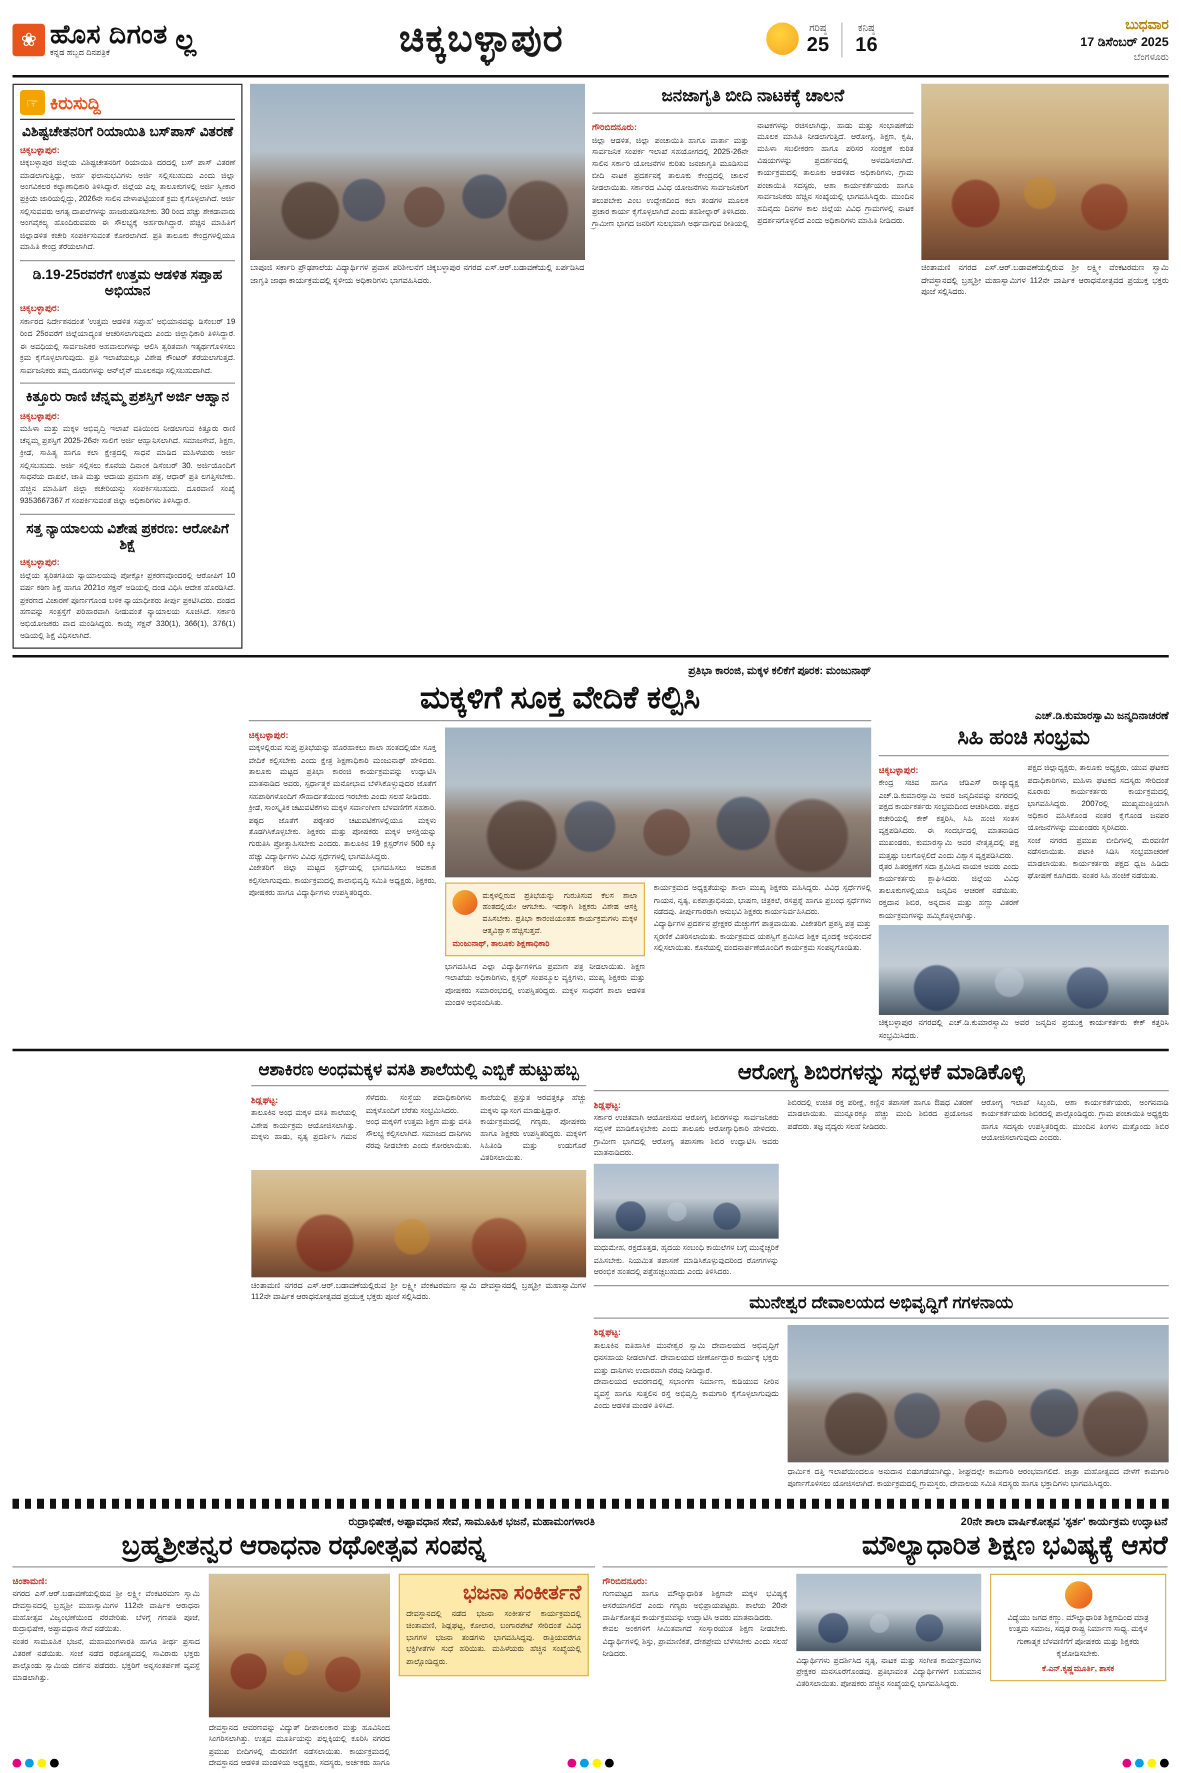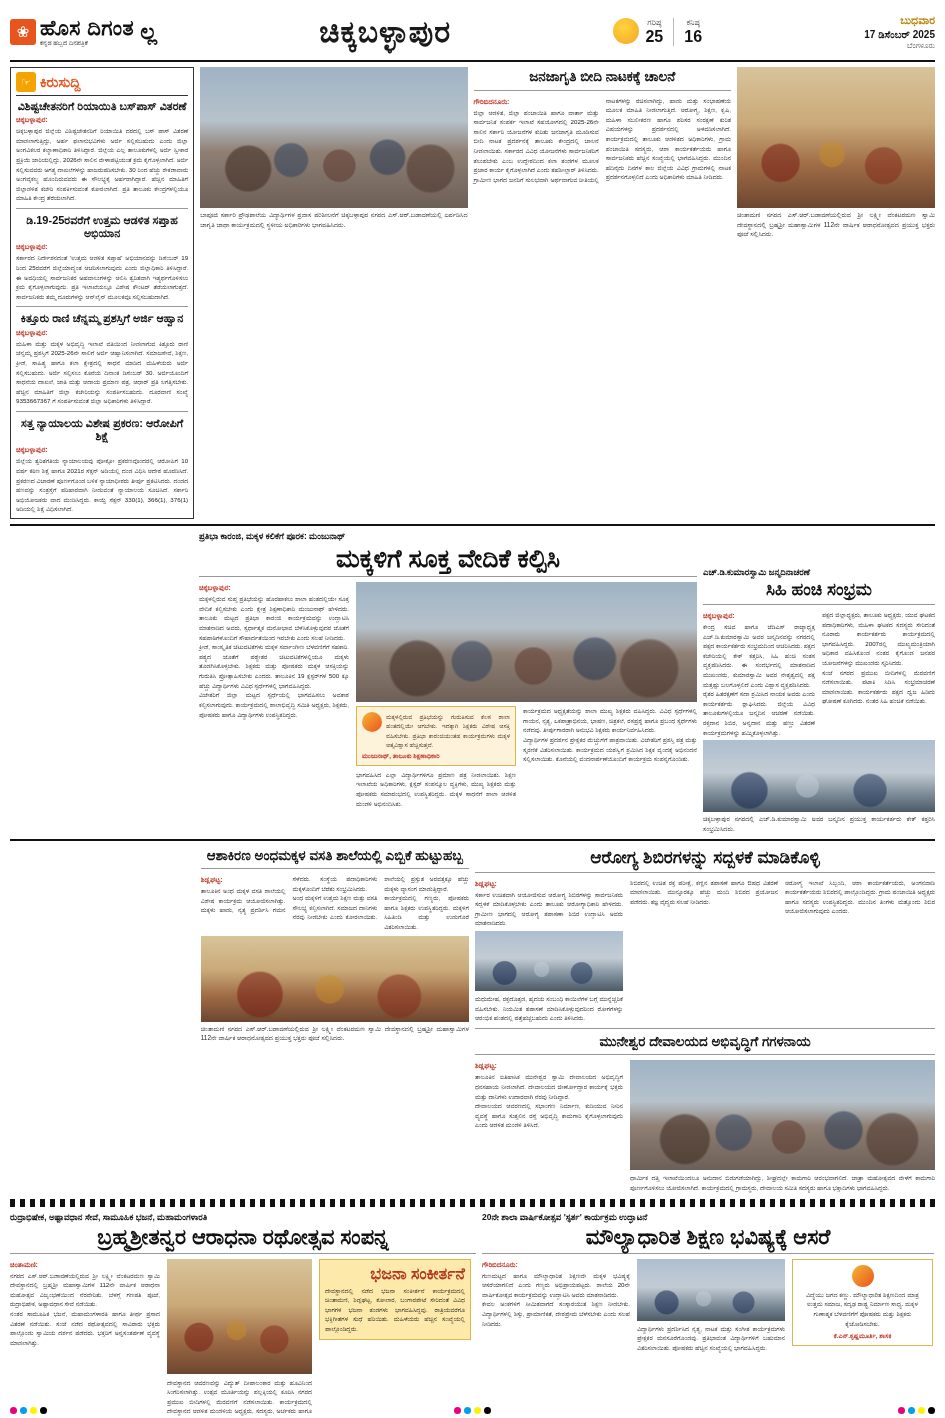--- a/index.html
+++ b/index.html
@@ -34,21 +34,21 @@
   .c3{width:260px;}
   .c4{width:200px;}
 
   .rule{border-top:1px solid #999;margin:5px 0;}
   .rule-thick{border-top:2px solid #111;margin:5px 0;}
 
   h1.head-xl{font-size:25px;line-height:1.05;font-weight:bold;margin:3px 0 5px;letter-spacing:0;}
   h2.head-l{font-size:17px;line-height:1.12;font-weight:bold;margin:2px 0 4px;}
   h3.head-m{font-size:13.5px;line-height:1.15;font-weight:bold;margin:2px 0 3px;}
   h4.head-s{font-size:11px;line-height:1.2;font-weight:bold;margin:2px 0 3px;}
-  .kicker{font-size:8.5px;font-weight:bold;text-align:left;margin-bottom:1px;}
+  .kicker{font-size:8.5px;font-weight:bold;text-align:right;margin-bottom:1px;}
   .center{text-align:center;}
 
   .byline{font-size:7px;font-weight:bold;color:#c0392b;margin:2px 0;}
   .body{font-size:6.2px;line-height:1.55;text-align:justify;color:#222;hyphens:auto;word-break:break-word;}
   .cap{font-size:6.4px;line-height:1.5;text-align:justify;color:#222;margin-top:2px;}
 
   .photo{background:#cfd6dc;position:relative;overflow:hidden;border:0;}
   .photo::after{content:"";position:absolute;inset:0;
     background:
       radial-gradient(circle at 18% 72%,rgba(60,40,30,.55) 0 9%,transparent 10%),
@@ -323,21 +323,21 @@
           <div class="yellowbox">
             <div class="yb-title">ಭಜನಾ ಸಂಕೀರ್ತನೆ</div>
             <div class="body">ದೇವಸ್ಥಾನದಲ್ಲಿ ನಡೆದ ಭಜನಾ ಸಂಕೀರ್ತನೆ ಕಾರ್ಯಕ್ರಮದಲ್ಲಿ ಚಿಂತಾಮಣಿ, ಶಿಡ್ಲಘಟ್ಟ, ಕೋಲಾರ, ಬಂಗಾರಪೇಟೆ ಸೇರಿದಂತೆ ವಿವಿಧ ಭಾಗಗಳ ಭಜನಾ ತಂಡಗಳು ಭಾಗವಹಿಸಿದ್ದವು. ರಾತ್ರಿಯವರೆಗೂ ಭಕ್ತಿಗೀತೆಗಳ ಸುಧೆ ಹರಿಯಿತು. ಮಹಿಳೆಯರು ಹೆಚ್ಚಿನ ಸಂಖ್ಯೆಯಲ್ಲಿ ಪಾಲ್ಗೊಂಡಿದ್ದರು.</div>
           </div>
         </div>
       </div>
     </div>
 
     <div class="col" style="width:452px;">
       <div class="kicker">20ನೇ ಶಾಲಾ ವಾರ್ಷಿಕೋತ್ಸವ 'ಸ್ಫರ್ತ' ಕಾರ್ಯಕ್ರಮ ಉದ್ಘಾಟನೆ</div>
-      <h1 class="head-xl center" style="font-size:21px;">ಮೌಲ್ಯಾಧಾರಿತ ಶಿಕ್ಷಣ ಭವಿಷ್ಯಕ್ಕೆ ಆಸರೆ</h1>
+      <h1 class="head-xl center" style="font-size:21px;text-align:right;">ಮೌಲ್ಯಾಧಾರಿತ ಶಿಕ್ಷಣ ಭವಿಷ್ಯಕ್ಕೆ ಆಸರೆ</h1>
       <div class="rule"></div>
       <div style="display:flex;gap:7px;">
         <div style="width:148px;">
           <div class="byline">ಗೌರಿಬಿದನೂರು:</div>
           <div class="body">ಗುಣಮಟ್ಟದ ಹಾಗೂ ಮೌಲ್ಯಾಧಾರಿತ ಶಿಕ್ಷಣವೇ ಮಕ್ಕಳ ಭವಿಷ್ಯಕ್ಕೆ ಆಸರೆಯಾಗಲಿದೆ ಎಂದು ಗಣ್ಯರು ಅಭಿಪ್ರಾಯಪಟ್ಟರು. ಶಾಲೆಯ 20ನೇ ವಾರ್ಷಿಕೋತ್ಸವ ಕಾರ್ಯಕ್ರಮವನ್ನು ಉದ್ಘಾಟಿಸಿ ಅವರು ಮಾತನಾಡಿದರು.</div>
           <div class="body">ಕೇವಲ ಅಂಕಗಳಿಗೆ ಸೀಮಿತವಾಗದೆ ಸಂಸ್ಕಾರಯುತ ಶಿಕ್ಷಣ ನೀಡಬೇಕು. ವಿದ್ಯಾರ್ಥಿಗಳಲ್ಲಿ ಶಿಸ್ತು, ಪ್ರಾಮಾಣಿಕತೆ, ದೇಶಪ್ರೇಮ ಬೆಳೆಸಬೇಕು ಎಂದು ಸಲಹೆ ನೀಡಿದರು.</div>
         </div>
         <div style="width:148px;">
           <div class="photo blue" style="height:62px;"></div>
           <div class="body" style="margin-top:3px;">ವಿದ್ಯಾರ್ಥಿಗಳು ಪ್ರದರ್ಶಿಸಿದ ನೃತ್ಯ, ನಾಟಕ ಮತ್ತು ಸಂಗೀತ ಕಾರ್ಯಕ್ರಮಗಳು ಪ್ರೇಕ್ಷಕರ ಮನಸೂರೆಗೊಂಡವು. ಪ್ರತಿಭಾವಂತ ವಿದ್ಯಾರ್ಥಿಗಳಿಗೆ ಬಹುಮಾನ ವಿತರಿಸಲಾಯಿತು. ಪೋಷಕರು ಹೆಚ್ಚಿನ ಸಂಖ್ಯೆಯಲ್ಲಿ ಭಾಗವಹಿಸಿದ್ದರು.</div>

